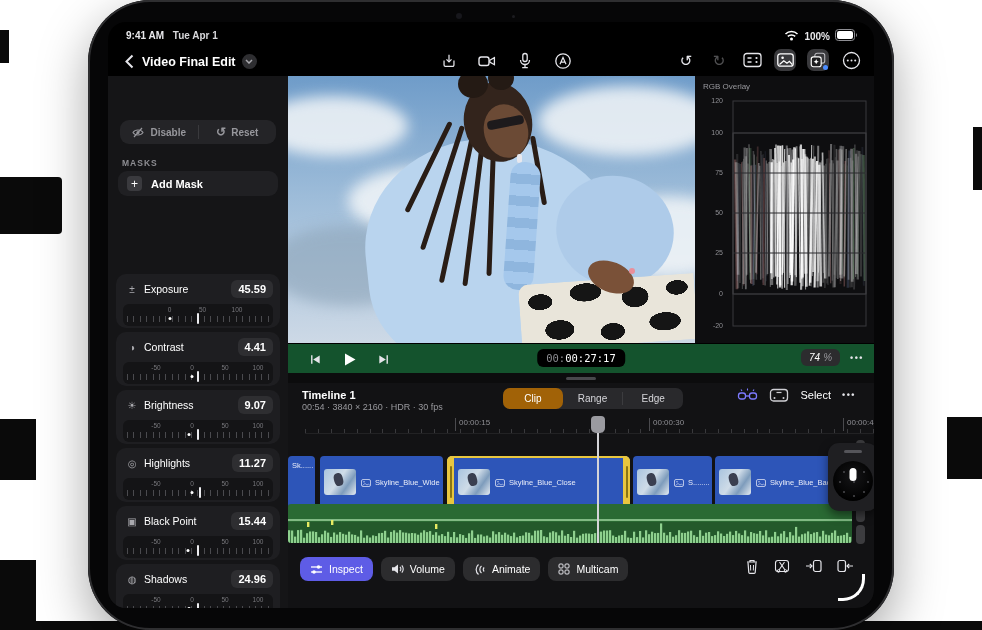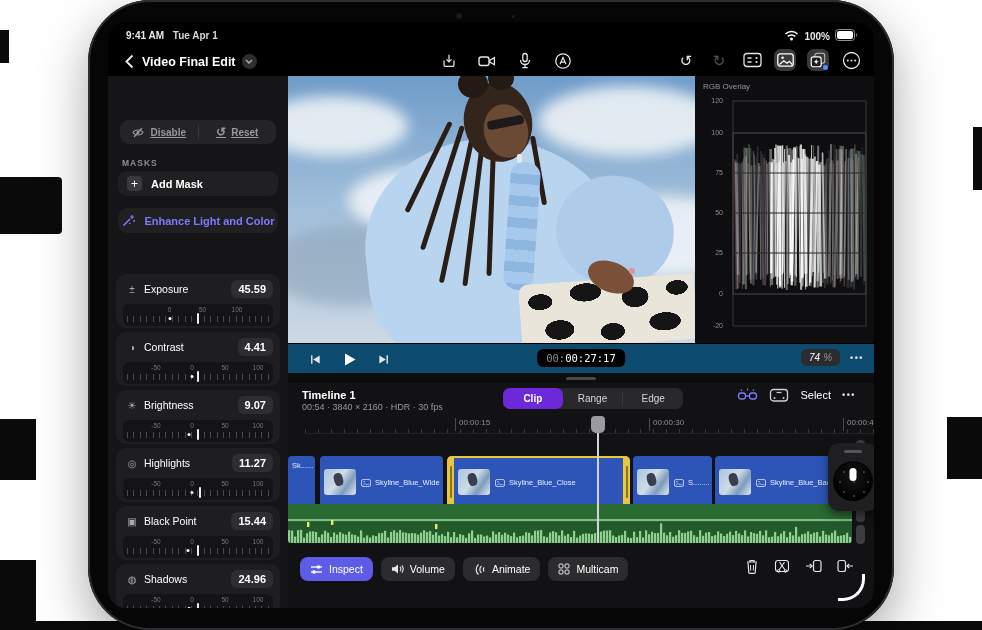--- a/index.html
+++ b/index.html
@@ -30,21 +30,21 @@
   .uglyph{font-size:15px;line-height:1;color:#e5e5ea;}
   .reldot{position:absolute;right:1px;bottom:1px;width:5px;height:5px;border-radius:50%;background:#4c8dff;}
   
   .cpanel{position:absolute;left:0;top:54px;width:180px;height:532px;background:#151517;overflow:hidden;}
   .cp-head{position:relative;height:26px;background:#1d1d1f;border-bottom:1px solid #000;}
   .cp-back{position:absolute;left:12px;top:5px;width:16px;height:16px;display:flex;align-items:center;justify-content:center;}
   .cp-title{position:absolute;left:0;right:0;top:6px;text-align:center;font-size:11.5px;font-weight:bold;color:#fff;}
   .pill2{position:absolute;left:12px;top:44px;width:156px;height:24px;background:#242427;border-radius:9px;
          display:flex;align-items:stretch;}
   .pill2 .half{flex:1;display:flex;align-items:center;justify-content:center;gap:5px;
-               color:#97979c;font-size:10px;font-weight:bold;text-decoration:underline;}
+               color:#97979c;font-size:10px;font-weight:bold;}
   .pill2 .div{width:1px;background:#3a3a3d;margin:5px 0;}
   .sect-label{position:absolute;left:14px;font-size:8.5px;letter-spacing:1px;color:#8e8e93;font-weight:bold;}
   .btn-row{position:absolute;left:10px;width:160px;height:25px;background:#202023;border-radius:9px;
            display:flex;align-items:center;}
   .plusbox{width:15px;height:15px;margin-left:9px;background:#3a3a3e;border-radius:4px;color:#fff;
            font-size:12px;display:flex;align-items:center;justify-content:center;line-height:1;}
   .btn-row .lbl{margin-left:9px;font-size:11px;color:#fff;font-weight:bold;}
   .enhance .lbl{color:#7d7aff;margin-left:8px;}
   .enhance{justify-content:center;}
   .light-row{position:absolute;left:14px;right:12px;top:229px;display:flex;align-items:center;}
@@ -86,39 +86,39 @@
       radial-gradient(ellipse 22px 17px at 66% 30%, #151515 60%, transparent 61%),
       radial-gradient(ellipse 18px 12px at 90% 20%, #151515 60%, transparent 61%),
       radial-gradient(ellipse 24px 16px at 22% 72%, #151515 60%, transparent 61%),
       radial-gradient(ellipse 20px 14px at 52% 80%, #151515 60%, transparent 61%),
       radial-gradient(ellipse 26px 15px at 82% 70%, #151515 60%, transparent 61%);}
   
   .scope{position:absolute;left:587px;top:54px;width:179px;height:267px;background:#0e0e10;}
   .scope-title{position:absolute;left:8px;top:6px;font-size:8px;color:#98989d;}
   .scope-axis{position:absolute;font-size:7px;color:#8e8e93;right:auto;width:22px;text-align:right;}
   
-  .transport{position:absolute;left:180px;top:321px;width:586px;height:30px;background:#0c4a6e;border-top:1px solid #000;}
+  .transport{position:absolute;left:180px;top:321px;width:586px;height:30px;background:#14532d;border-top:1px solid #000;}
   .tr-left{position:absolute;left:16px;top:4px;display:flex;align-items:center;gap:12px;}
   .trbtn{width:22px;height:22px;display:flex;align-items:center;justify-content:center;}
   .timecode{position:absolute;left:50%;top:5px;transform:translateX(-50%);background:#000;border-radius:6px;
             padding:3px 9px;font-family:"DejaVu Sans Mono",monospace;font-size:10.5px;}
   .timecode .dim{color:#8e8e93;}
   .tr-right{position:absolute;right:10px;top:5px;display:flex;align-items:center;gap:10px;}
   .zoombtn{background:#2c2c2e;border-radius:6px;padding:3px 8px;font-size:10px;color:#fff;font-style:italic;}
   .zoombtn .u{color:#98989d;margin-left:3px;}
   .moredots{color:#e5e5ea;font-size:9px;letter-spacing:1.5px;font-weight:bold;}
   
   .divider{position:absolute;left:180px;top:351px;width:586px;height:10px;background:#0c0c0d;}
   .drag-handle{position:absolute;left:50%;top:4px;transform:translateX(-50%);width:30px;height:3px;border-radius:2px;background:#48484c;}
   .tl{position:absolute;left:180px;top:361px;width:586px;height:225px;background:#121214;}
   .tl-name{position:absolute;left:14px;top:6px;font-size:11px;font-weight:bold;color:#fff;}
   .tl-meta{position:absolute;left:14px;top:19px;font-size:9px;color:#98989d;}
   .seg{position:absolute;left:215px;top:5px;width:180px;height:21px;background:#29292c;border-radius:7px;display:flex;}
   .seg .opt{flex:1;display:flex;align-items:center;justify-content:center;font-size:10px;color:#d6d6da;border-radius:7px;}
-  .seg .opt.active{background:#6d28d9;color:#fff;font-weight:bold;}
+  .seg .opt.active{background:#a16207;color:#fff;font-weight:normal;}
   .seg .sep{width:1px;background:#3c3c3f;margin:4px 0;}
   .tl-right{position:absolute;right:18px;top:4px;display:flex;align-items:center;gap:11px;}
   .select-lbl{font-size:11px;color:#fff;}
   .ruler{position:absolute;left:17px;top:32px;width:586px;height:18px;border-bottom:1px solid #222224;
          background-image:repeating-linear-gradient(90deg,#39393c 0 1px,transparent 1px 12.9px);
          background-size:100% 4px;background-position:0 100%;background-repeat:no-repeat;}
   .rlabel{position:absolute;top:3px;font-size:8px;color:#8e8e93;border-left:1px solid #4a4a4e;padding-left:3px;height:13px;}
   .clips{position:absolute;left:0;top:73px;width:586px;height:40px;}
   .clip{position:absolute;top:0;height:52px;background:#2d55b8;border-radius:4px;overflow:hidden;
         display:flex;align-items:center;}
@@ -302,30 +302,20 @@
           <span>Reset</span>
         </div>
       </div>
 
       <div class="sect-label" style="top:82px;">MASKS</div>
       <div class="btn-row" style="top:95px;">
         <span class="plusbox">+</span>
         <span class="lbl">Add Mask</span>
       </div>
 
-      <div class="btn-row enhance" style="top:132px;">
-        <svg width="15" height="15" viewBox="0 0 15 15">
-            <line x1="2.5" y1="12.5" x2="9" y2="6" stroke="#7d7aff" stroke-width="1.6"></line>
-            <line x1="11" y1="2" x2="11" y2="6" stroke="#7d7aff" stroke-width="1.2"></line>
-            <line x1="9" y1="4" x2="13" y2="4" stroke="#7d7aff" stroke-width="1.2"></line>
-            <circle cx="13.2" cy="8" r="0.9" fill="#7d7aff"></circle>
-            <circle cx="8.8" cy="10.5" r="0.8" fill="#7d7aff"></circle>
-          </svg>
-        <span class="lbl">Enhance Light and Color</span>
-      </div>
 
       <div class="light-row">
         <span class="sect-label" style="position:static;">LIGHT</span>
         <span class="spacer"></span>
         <svg width="15" height="15" viewBox="0 0 15 15" style="margin-right:12px">
             <line x1="2.5" y1="12.5" x2="9" y2="6" stroke="#7d7aff" stroke-width="1.6"></line>
             <line x1="11" y1="2" x2="11" y2="6" stroke="#7d7aff" stroke-width="1.2"></line>
             <line x1="9" y1="4" x2="13" y2="4" stroke="#7d7aff" stroke-width="1.2"></line>
             <circle cx="13.2" cy="8" r="0.9" fill="#7d7aff"></circle>
           </svg>

